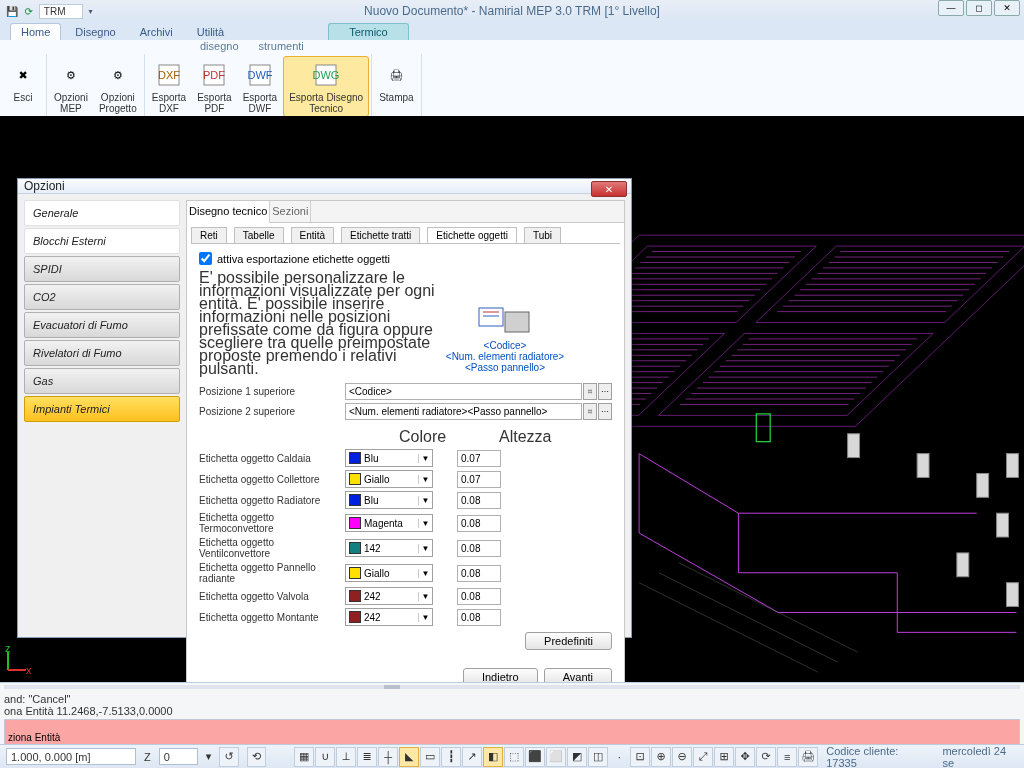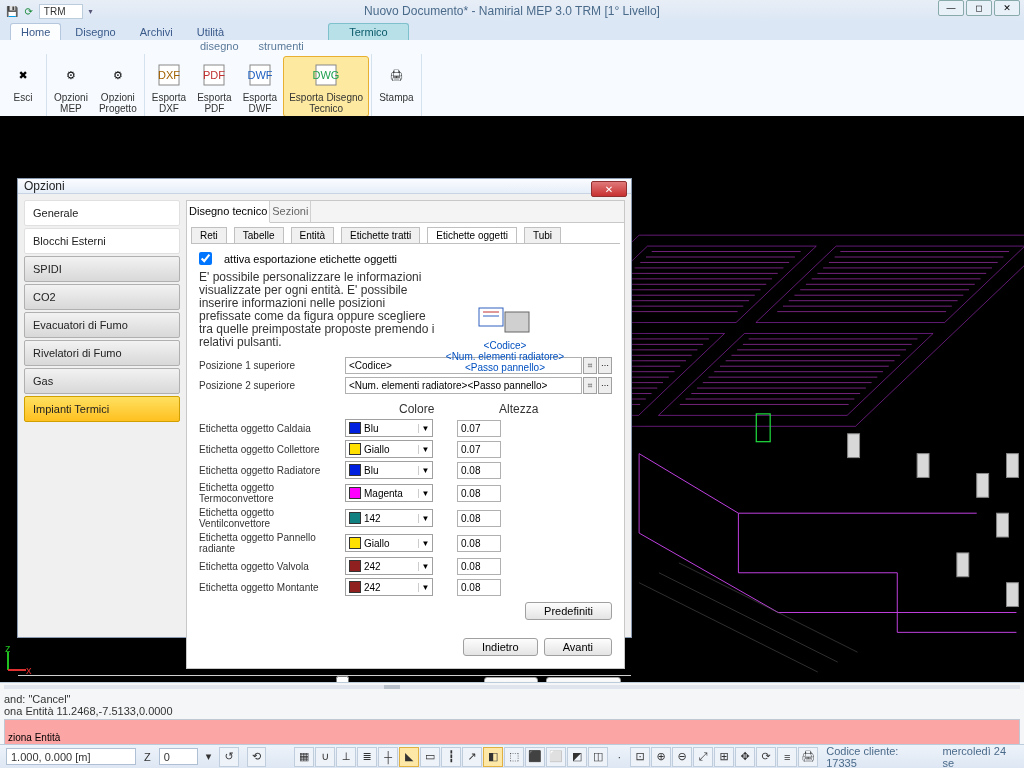--- a/index.html
+++ b/index.html
@@ -33,47 +33,47 @@
 
 .canvas { position:absolute; left:0; top:116px; right:0; bottom:86px; background:#000; overflow:hidden; }
 .canvas svg { width:100%; height:100%; }
 
 
 .dialog { position:absolute; left:17px; top:178px; width:615px; height:460px; background:#f0f0f0; border:1px solid #8a9ab0; box-shadow:2px 2px 10px rgba(0,0,0,.4); display:flex; flex-direction:column; }
 .dlg-title { height:22px; background:linear-gradient(#fafcff,#e6eef8); display:flex; align-items:center; padding:0 6px; border-bottom:1px solid #c8d4e4; position:relative; }
 .dlg-title span { font-size:12px; color:#222; }
 .dlg-close { position:absolute; right:4px; top:2px; width:36px; height:16px; background:linear-gradient(#e07a7a,#c83030); border:1px solid #903030; border-radius:2px; color:#fff; display:flex; align-items:center; justify-content:center; cursor:pointer; font-size:10px; }
 .dlg-body { flex:1; display:flex; padding:6px; gap:6px; }
-.dlg-nav { width:156px; display:flex; flex-direction:column; gap:2px; }
+.dlg-nav { width:156px; display:flex; flex-direction:column; gap:2px;font-style:italic; }
 .navitem { padding:6px 8px; background:linear-gradient(#f2f2f2,#d8d8d8); border:1px solid #b0b0b0; cursor:pointer; color:#222; border-radius:2px; }
 .navitem.plain { background:#fff; border-color:#e0e0e0; }
 .navitem.active { background:linear-gradient(#ffe060,#ffc020); border-color:#d0a000; }
 .dlg-main { flex:1; background:#fff; border:1px solid #c8c8c8; display:flex; flex-direction:column; }
 .maintabs { height:22px; display:flex; background:#f4f4f4; border-bottom:1px solid #c8c8c8; }
 .mtab { padding:4px 2px; border-right:1px solid #d0d0d0; cursor:pointer; color:#666; }
 .mtab.active { background:#fff; color:#000; border-bottom:1px solid #fff; margin-bottom:-1px; }
 .subtabs { height:20px; display:flex; padding:4px 4px 0; gap:7px; }
 .stab { padding:2px 8px; border:1px solid #c0c0c0; border-bottom:none; background:#f0f0f0; cursor:pointer; font-size:10px; }
 .stab.active { background:#fff; }
 .panel { flex:1; border-top:1px solid #c0c0c0; margin:0 4px 4px; padding:8px; background:#fff; overflow:auto; }
-.chkline { display:flex; align-items:center; gap:12px; margin-bottom:6px; }
+.chkline { display:flex; align-items:center; gap:5px; margin-bottom:6px; }
 .chkline input { width:13px; height:13px; }
-.desc { font-size:12px; color:#333; line-height:13px; max-width:240px; margin-bottom:8px; }
+.desc { font-size:16px; color:#333; line-height:13px; max-width:240px; margin-bottom:8px; }
 .preview { position:absolute; right:40px; top:56px; width:150px; text-align:center; }
 .preview .img { height:40px; display:flex; align-items:center; justify-content:center; gap:4px; }
 .preview .lnk { color:#0050c0; font-size:10px; cursor:pointer; }
 .row { display:flex; align-items:center; margin:3px 0; gap:6px; }
 .row .lab { width:140px; font-size:10px; color:#333; }
 .row input[type=text] { border:1px solid #b0b0b0; padding:1px 3px; font-size:10px; height:17px; }
 .row .combo { flex:1; display:flex; align-items:center; }
 .row .combo input { flex:1; }
 .row .tiny { width:14px; height:17px; border:1px solid #a0a0a0; background:#eee; margin-left:1px; cursor:pointer; display:flex; align-items:center; justify-content:center; font-size:8px; }
 .hdr { display:flex; margin-top:8px; }
 .hdr span:first-child { width:200px; }
-.hdr span { font-size:12px; color:#333; }
+.hdr span { font-size:16px; color:#333; }
 .colsel { display:flex; align-items:center; width:88px; border:1px solid #a0a0a0; height:18px; background:#fff; cursor:pointer; }
 .colsel .sw { width:12px; height:12px; margin:0 3px; border:1px solid #333; }
 .colsel .nm { flex:1; font-size:10px; }
 .colsel .ar { width:14px; text-align:center; font-size:8px; border-left:1px solid #ccc; }
 .hval { width:44px; margin-left:18px; }
 .btns-r { display:flex; justify-content:flex-end; gap:6px; margin-top:6px; }
 .dlg-foot { height:32px; border-top:1px solid #d0d0d0; display:flex; align-items:center; padding:0 10px; justify-content:flex-end;text-decoration:underline; }
 .btn { padding:2px 18px; border:1px solid #a0a0a0; background:linear-gradient(#fdfdfd,#e4e4e4); border-radius:3px; cursor:pointer; font-size:11px; }
 
 

